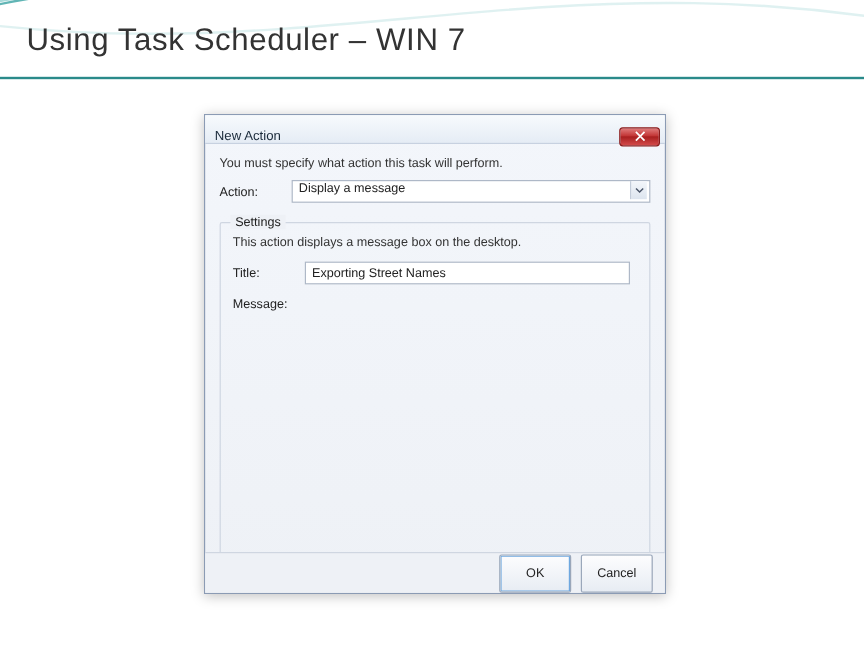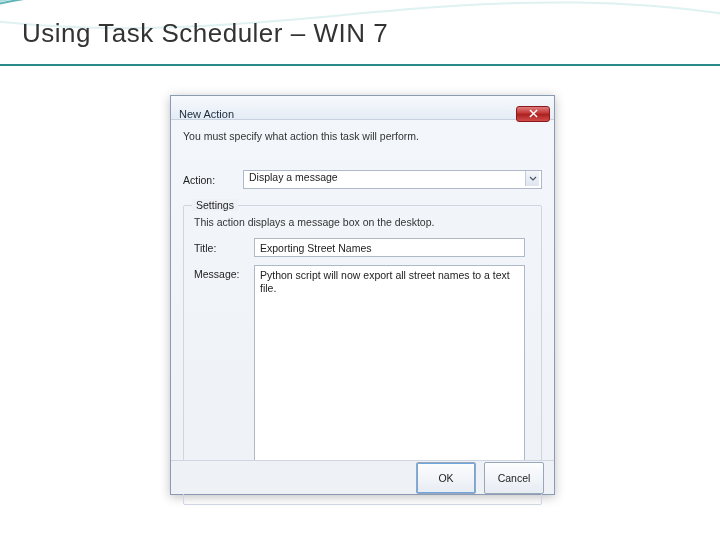--- a/index.html
+++ b/index.html
@@ -77,21 +77,21 @@
     justify-content: center;
   }
   .close-btn svg { width: 9px; height: 9px; }
 
   .dlg-body {
     padding: 10px 12px 0 12px;
   }
   .instruction {
     font-size: 10.5px;
     color: #333;
-    margin-bottom: 28px;
+    margin-bottom: 8px;
     filter: blur(0.3px);
   }
 
   .row {
     display: flex;
     align-items: center;
     gap: 8px;
     margin-bottom: 8px;
   }
   .lbl {
@@ -237,21 +237,20 @@
       <span class="group-label">Settings</span>
       <div class="group-desc">This action displays a message box on the desktop.</div>
 
       <div class="row">
         <span class="lbl">Title:</span>
         <div class="textfield">Exporting Street Names</div>
       </div>
 
       <div class="row">
         <span class="lbl lbl-top">Message:</span>
-        <div class="textarea">Python script will now export all street names to a text file.</div>
       </div>
     </div>
   </div>
 
   <div class="button-row">
     <div class="btn default">OK</div>
     <div class="btn">Cancel</div>
   </div>
 
 </div>

